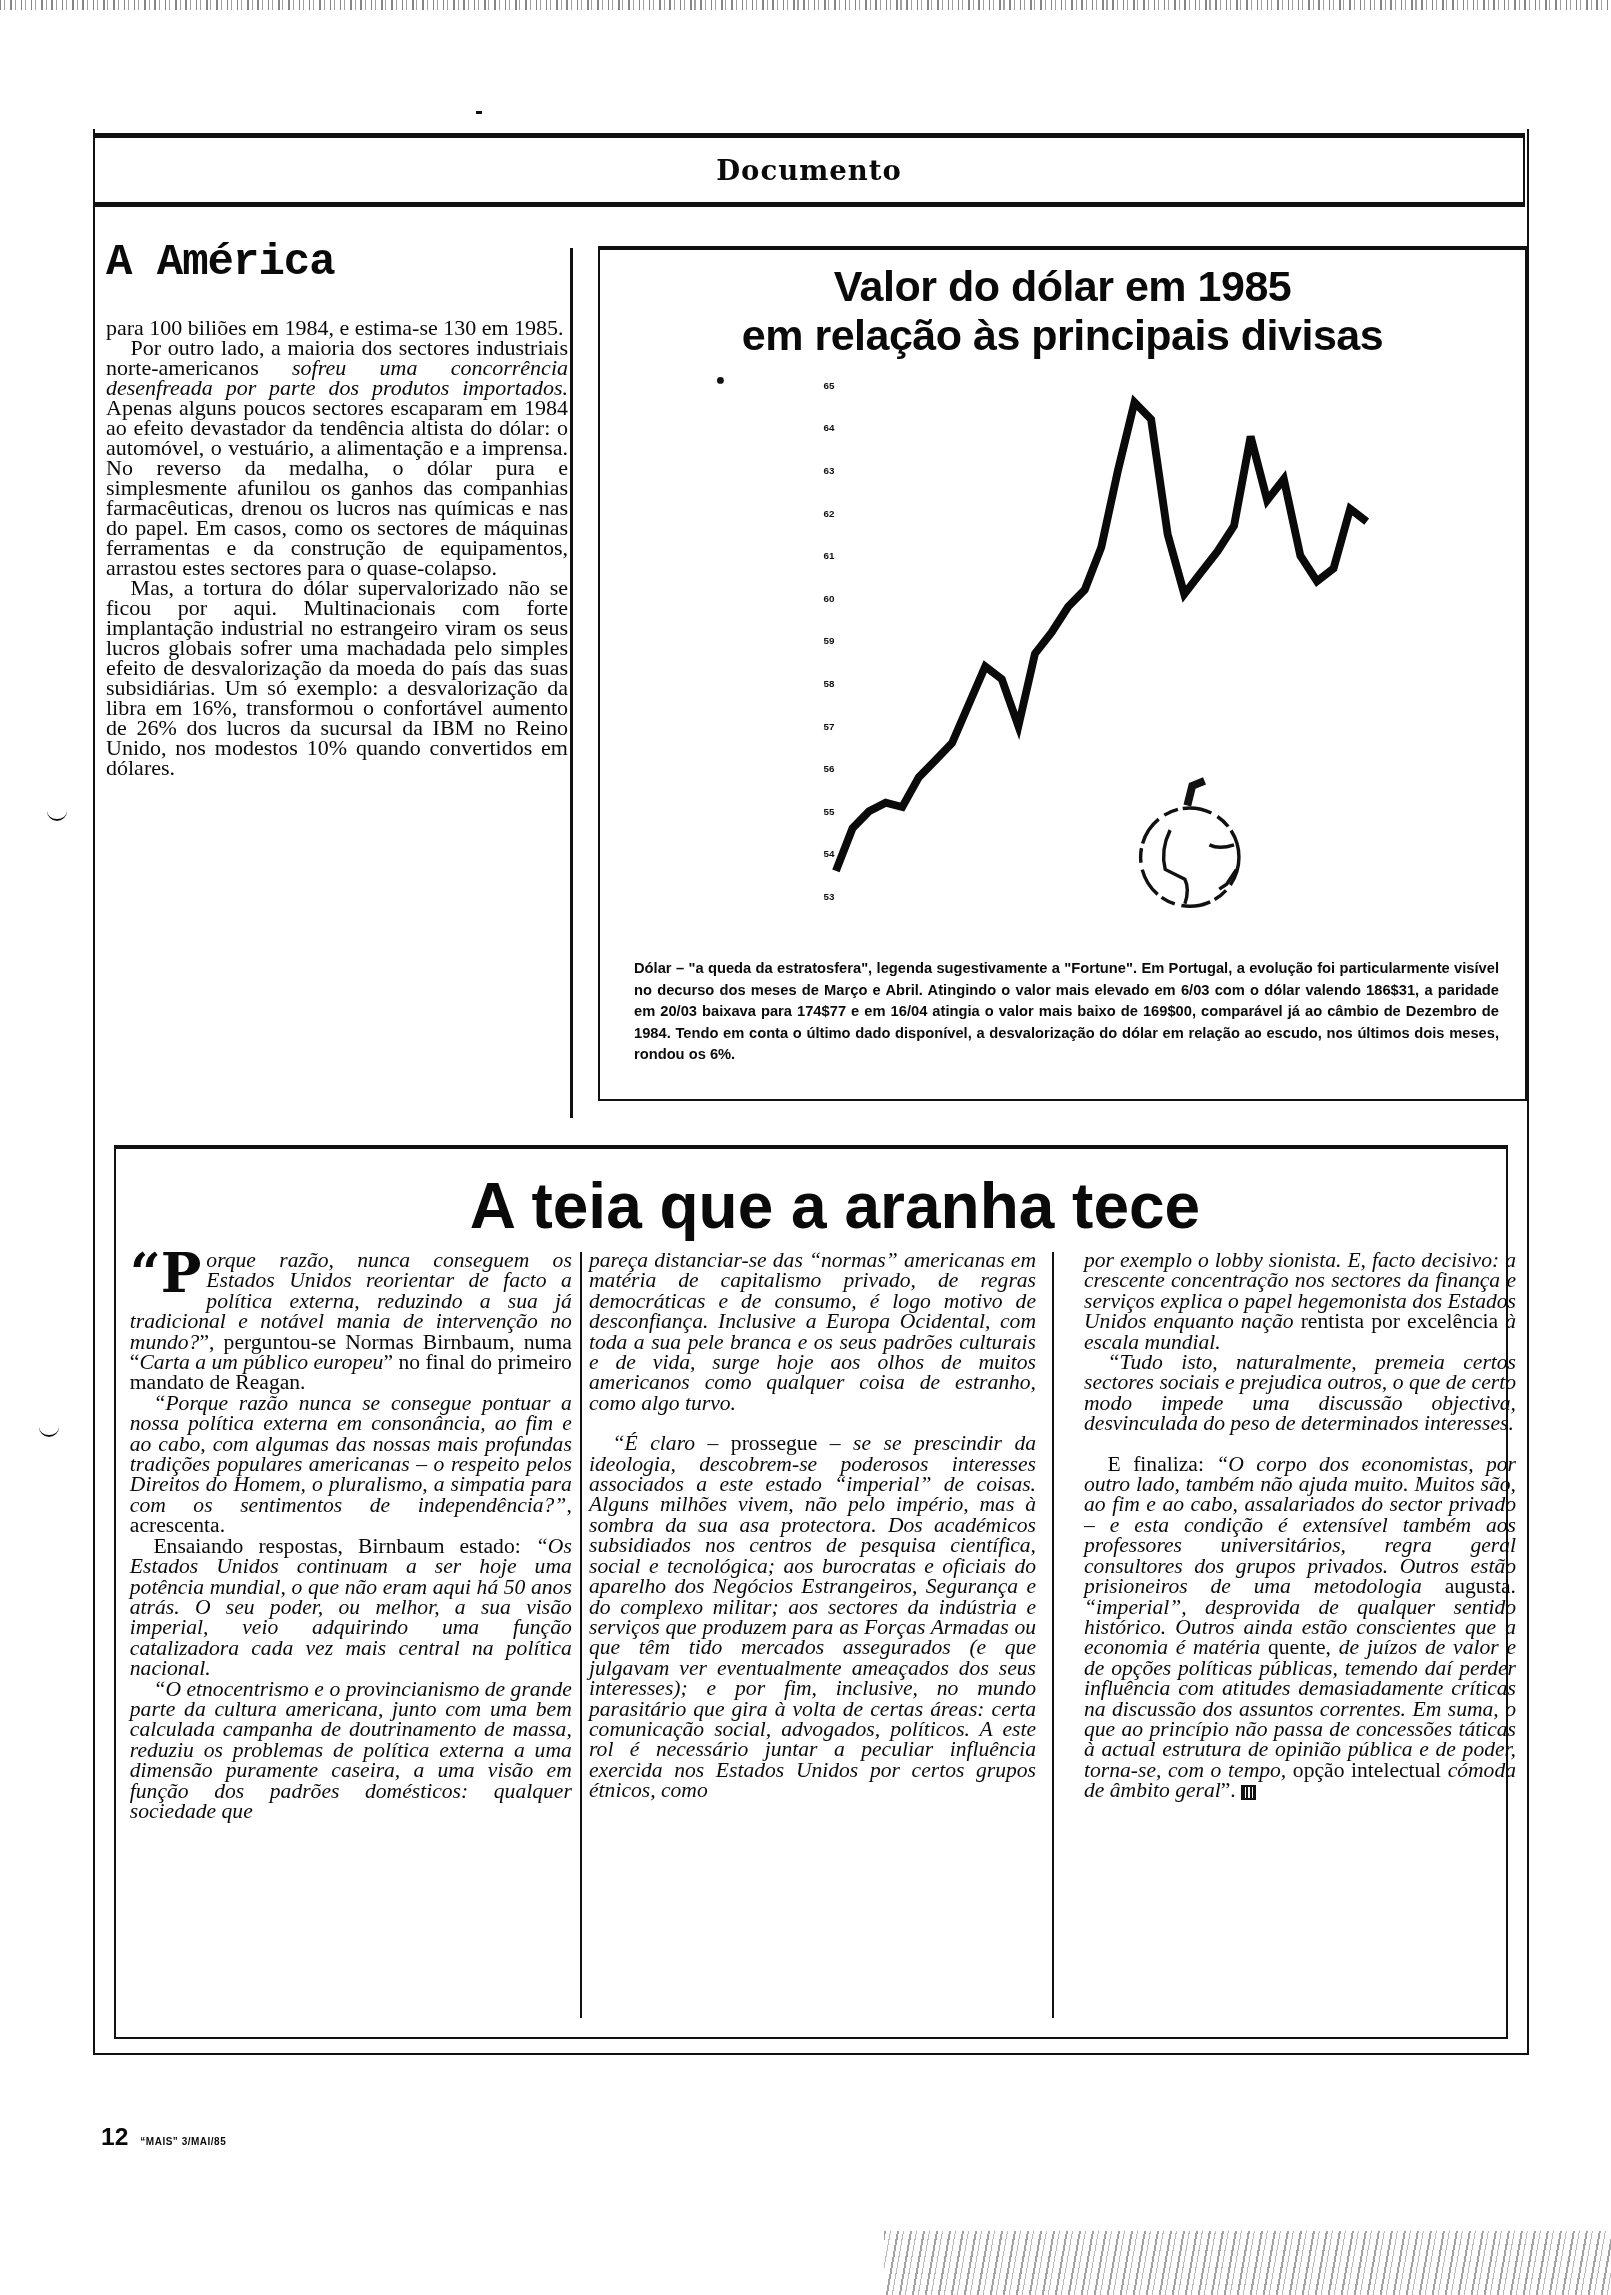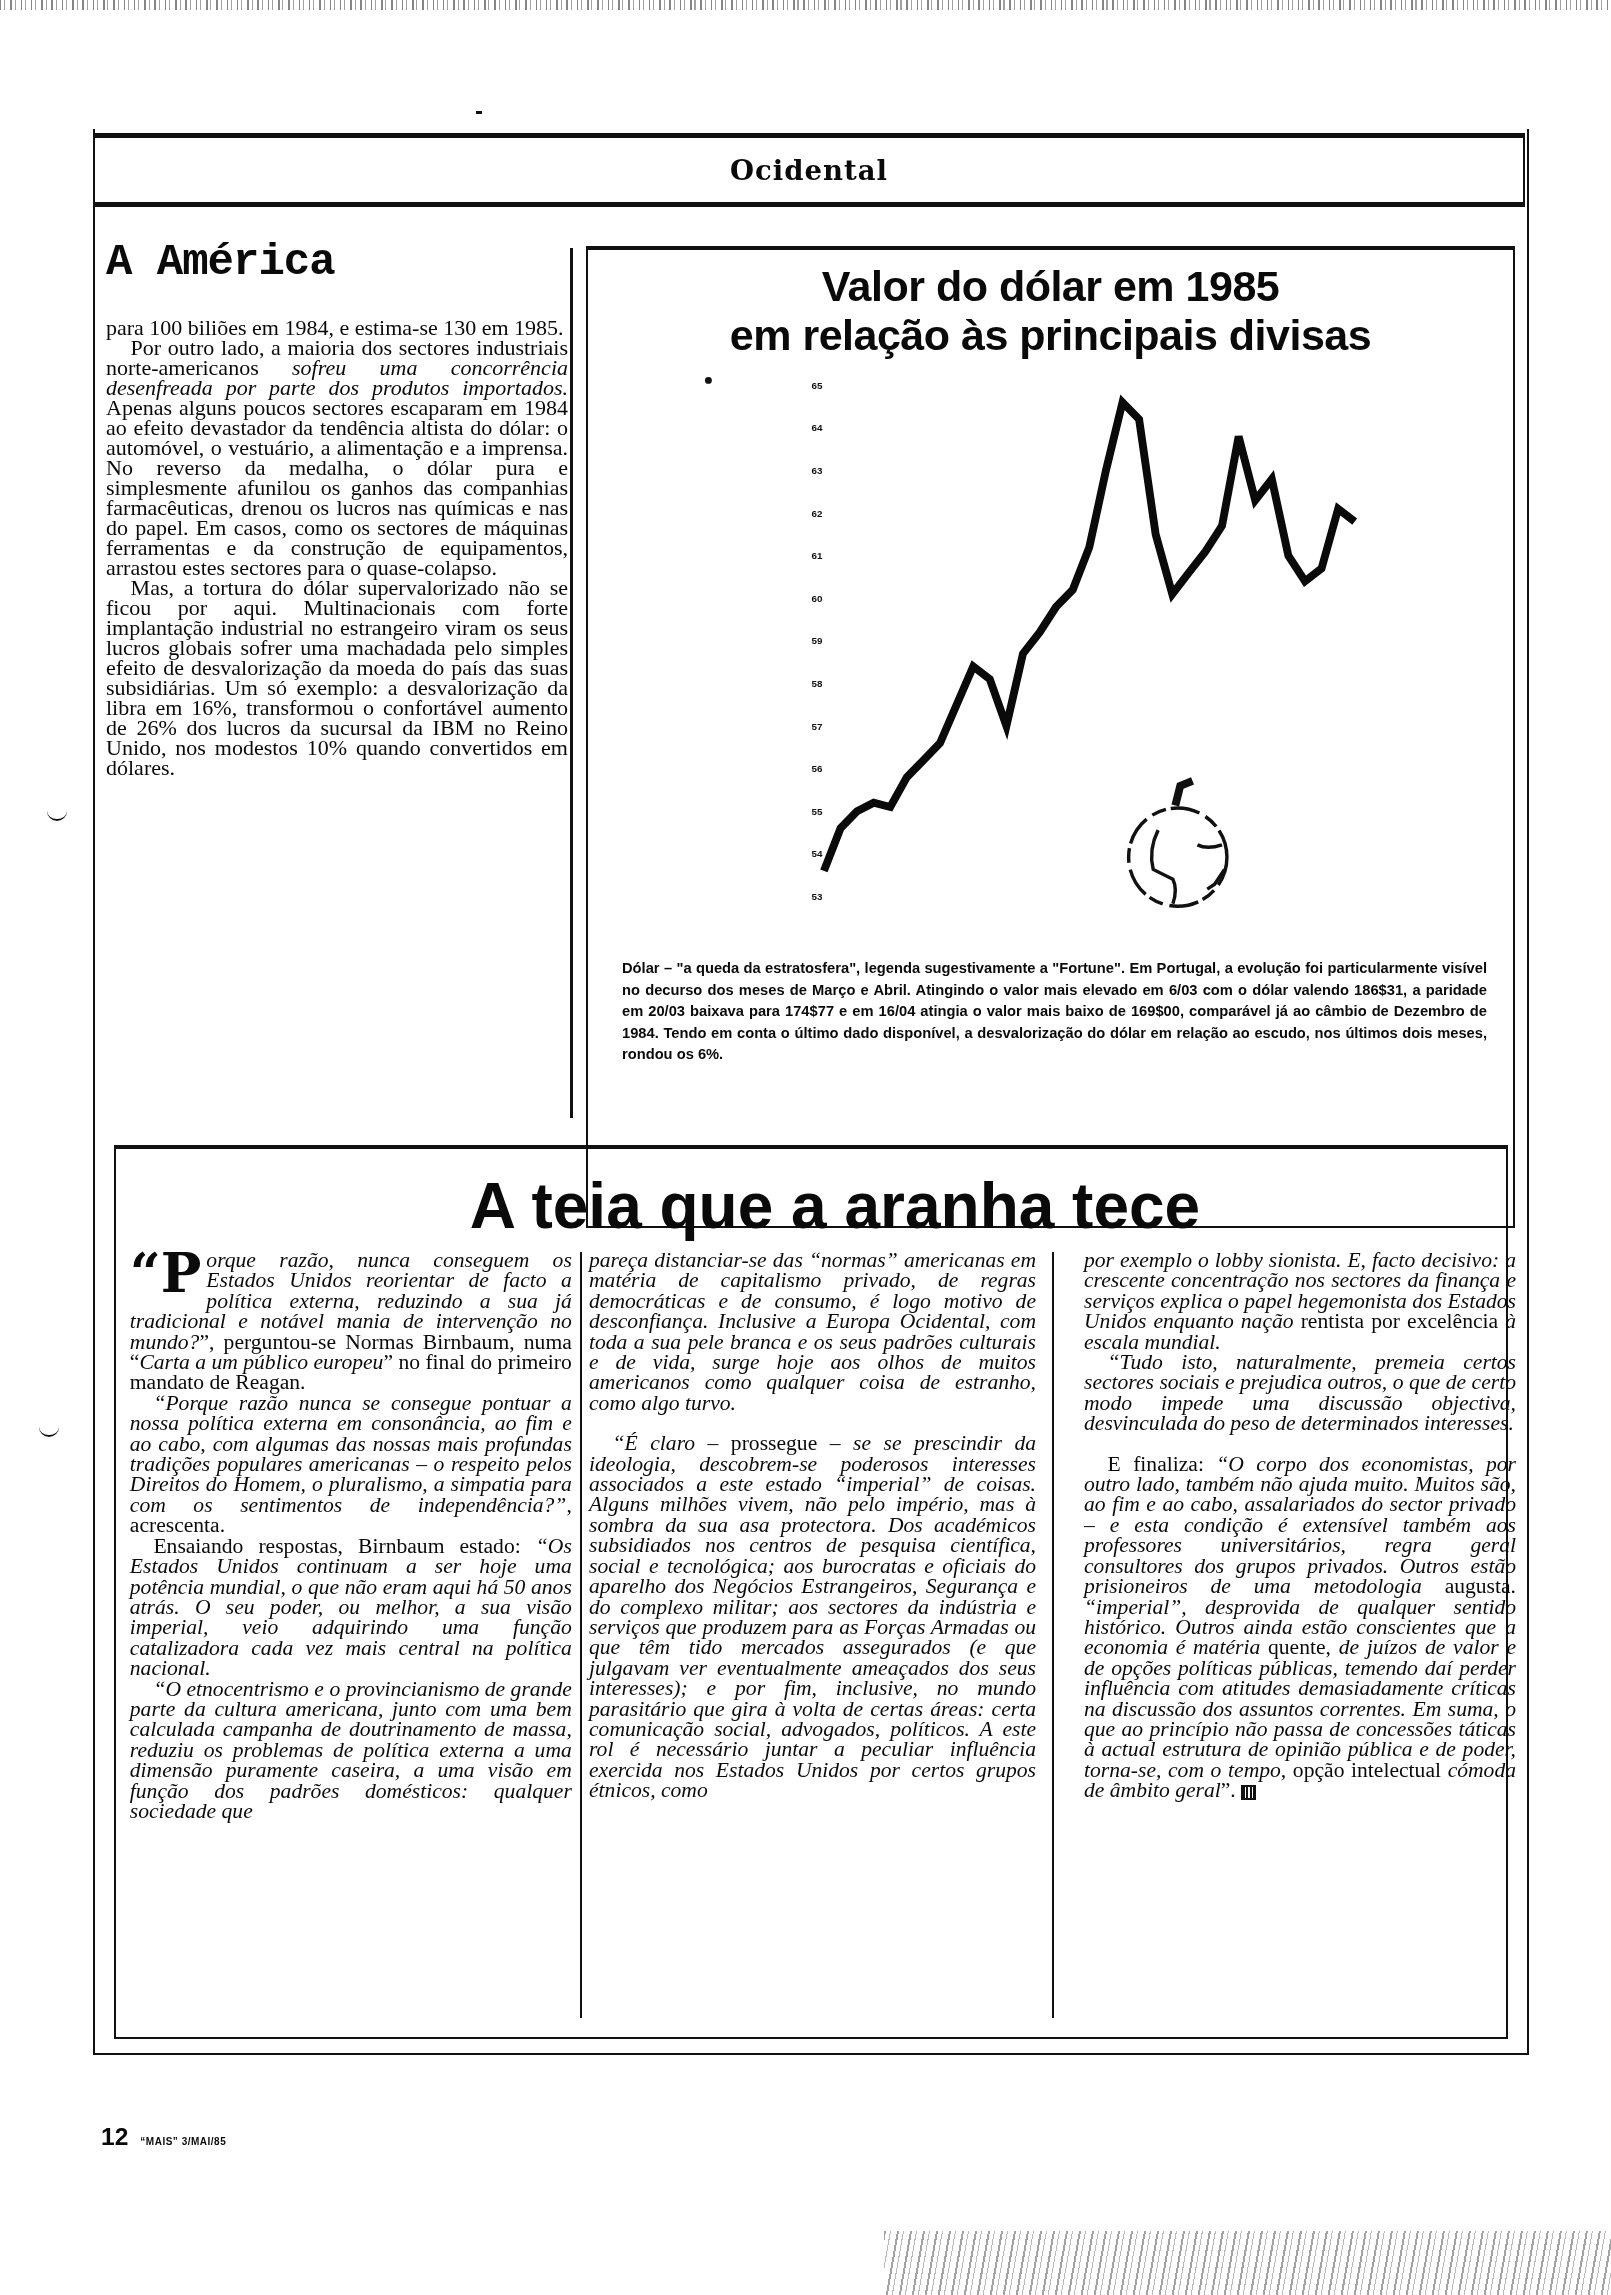--- a/index.html
+++ b/index.html
@@ -16,21 +16,21 @@
      display:flex; align-items:center; justify-content:center; box-sizing:border-box; }
   .header-box span { font-family:"DejaVu Serif", serif; font-weight:bold; font-size:27.5px; letter-spacing:1px; }
 
   .left-article { position:absolute; left:106px; top:231px; width:462px; }
   .left-title { font-family:Liberation Mono, monospace; font-weight:bold; font-size:44px; line-height:62px; margin:0 0 24.6px 0; letter-spacing:-1px; }
   .left-body { font-family:"Liberation Serif", serif; font-size:22px; line-height:20px; text-align:justify; }
   .left-body p { margin:0; text-indent:0; }
   .left-body p.ind { text-indent:24.6px; }
   .col-rule-1 { position:absolute; left:570px; top:248px; width:2.9px; height:870px; background:#111; }
 
-  .chart-box { position:absolute; left:586px; top:246px; width:929px; height:982px; border:2.9px solid #111; border-top-width:4.9px; box-sizing:border-box; }
+  .chart-box { position:absolute; left:598px; top:246px; width:929px; height:855px; border:2.9px solid #111; border-top-width:4.9px; box-sizing:border-box; }
   .chart-title { position:absolute; left:0; top:12.3px; width:100%; text-align:center; font-family:"Liberation Sans", sans-serif; font-weight:bold; font-size:43px; line-height:49px; letter-spacing:-0.5px; }
   .chart-svg { position:absolute; left:0; top:118px; }
   .chart-caption { position:absolute; left:34px; top:708px; width:865px; font-family:"Liberation Sans", sans-serif; font-weight:bold; font-size:14.7px; line-height:21.6px; text-align:justify; }
 
   .bottom-frame { position:absolute; left:114px; top:1145px; width:1394px; height:894px; border:2.9px solid #111; border-top-width:4.9px; box-sizing:border-box; }
   .bottom-title { position:absolute; left:0; top:19.7px; width:100%; text-align:center; font-family:"Liberation Sans", sans-serif; font-weight:bold; font-size:64px; letter-spacing:0px;padding-left:24px; }
   .col { position:absolute; top:101px; font-family:"Liberation Serif", serif; font-size:21.6px; line-height:20.4px; text-align:justify; }
   .col p { margin:0; }
   .col p.ind { text-indent:23.6px; }
   .col p.gap { margin-top:20px; }
@@ -50,21 +50,21 @@
   .dash-mark { position:absolute; left:476px; top:111px; width:5.9px; height:2.5px; background:#111; }
 </style>
 </head>
 <body>
 
 <div class="noise-top"></div>
 <div class="dash-mark"></div>
 
 <div class="outer-frame"></div>
 <div class="header-box">
-  <span>Ocidental</span>
+  <span>Documento</span>
 </div>
 
 <div class="left-article">
   <h1 class="left-title">
     <span>A América</span><br>
   </h1>
   <div class="left-body">
     <p>para 100 biliões em 1984, e estima-se 130 em 1985.</p>
     <p class="ind"><span>Por outro lado, a maioria dos sectores industriais norte-americanos </span><span class="it">sofreu uma concorrência desenfreada por parte dos produtos importados.</span><span> Apenas alguns poucos sectores escaparam em 1984 ao efeito devastador da tendência altista do dólar: o automóvel, o vestuário, a alimentação e a imprensa. No reverso da medalha, o dólar pura e simplesmente afunilou os ganhos das companhias farmacêuticas, drenou os lucros nas químicas e nas do papel. Em casos, como os sectores de máquinas ferramentas e da construção de equipamentos, arrastou estes sectores para o quase-colapso.</span></p>
     <p class="ind">Mas, a tortura do dólar supervalorizado não se ficou por aqui. Multinacionais com forte implantação industrial no estrangeiro viram os seus lucros globais sofrer uma machadada pelo simples efeito de desvalorização da moeda do país das suas subsidiárias. Um só exemplo: a desvalorização da libra em 16%, transformou o confortável aumento de 26% dos lucros da sucursal da IBM no Reino Unido, nos modestos 10% quando convertidos em dólares.</p>

